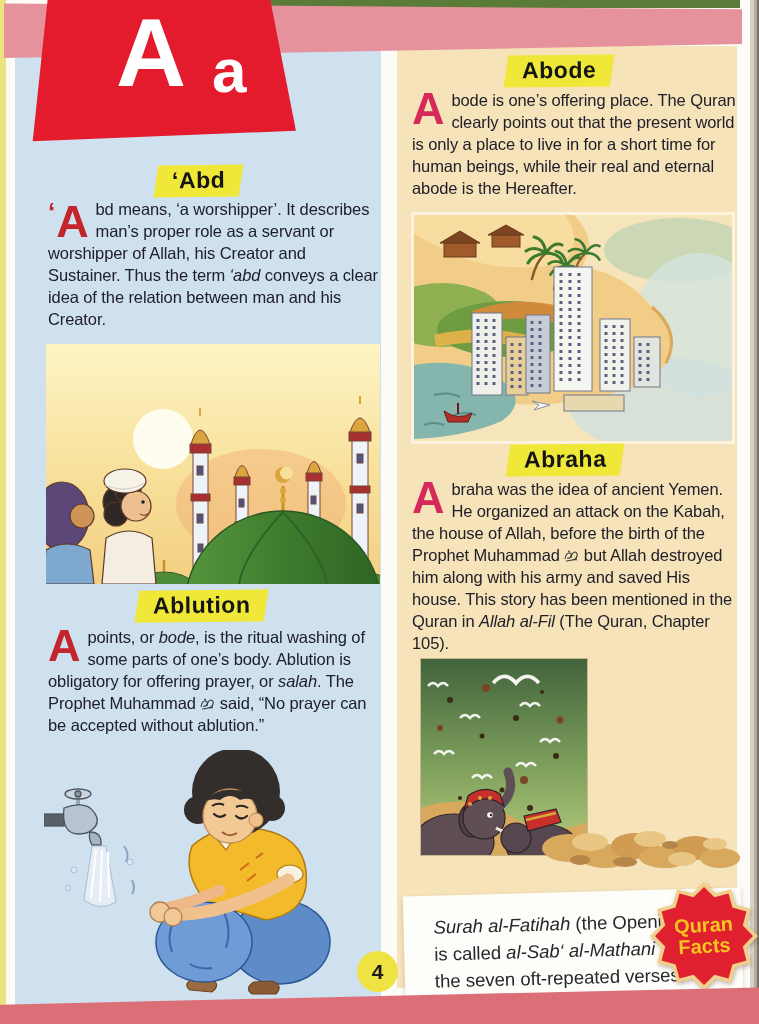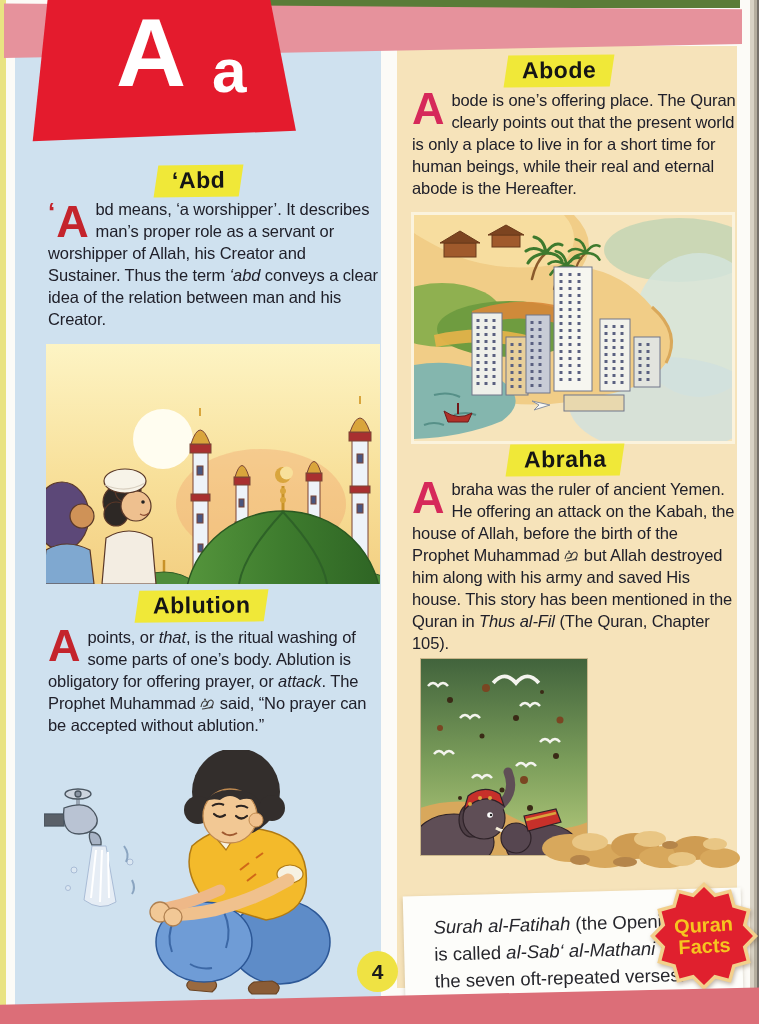--- a/index.html
+++ b/index.html
@@ -153,21 +153,21 @@
       <circle cx="97" cy="158" r="1.8" fill="#222" stroke="none"></circle>
       <path d="M94,170 q5,3 9,-1" stroke="#8a4a30" fill="none"></path>
     </g>
   </svg>
 
   <div class="abs" style="left:137px;top:590px;">
     <span class="hl"><span>Ablution</span></span>
   </div>
 
   <p class="abs body-text" style="left:48px;top:626px;width:338px;margin:0;">
-    <span class="dropwrap"><span class="dropcap dc-red">A</span></span><span>points, or </span><span class="it">that</span><span>, is the ritual washing of some parts of one’s body. Ablution is obligatory for offering prayer, or </span><span class="it">attack</span><span>. The Prophet Muhammad </span><span class="pbuh"><svg width="15" height="13" viewBox="0 0 15 13">
+    <span class="dropwrap"><span class="dropcap dc-red">A</span></span><span>points, or </span><span class="it">bode</span><span>, is the ritual washing of some parts of one’s body. Ablution is obligatory for offering prayer, or </span><span class="it">salah</span><span>. The Prophet Muhammad </span><span class="pbuh"><svg width="15" height="13" viewBox="0 0 15 13">
           <path d="M1,9 Q2,3 5,3 Q8,3 7,6 Q6,9 3,8 M7,8 Q8,2 11,2 Q14,3 13,6 Q12,10 8,10 Q4,11 2,11" fill="none" stroke="#3a3a3a" stroke-width="1.1"></path>
           <circle cx="5" cy="1.5" r="0.9" fill="#3a3a3a"></circle>
           <circle cx="12" cy="9.5" r="0.9" fill="#3a3a3a"></circle>
         </svg></span><span> said, “No prayer can be accepted without ablution.”</span>
   </p>
 
   <svg class="abs fig" style="left:44px;top:750px;" width="335" height="252" viewBox="0 0 335 252">
     <g stroke="#4a5560" stroke-width="1.3">
       <rect x="0" y="64" width="20" height="12" fill="#5a6068"></rect>
       <line x1="34" y1="58" x2="34" y2="47" stroke-width="4" stroke="#9aa6b4"></line>
@@ -276,25 +276,25 @@
       <line x1="14" y1="3" x2="14" y2="-8" stroke="#701818" stroke-width="2"></line>
     </g>
     <polygon points="118,186 136,190 120,195 125,190" fill="#f8f8f4" stroke="#8890a0" stroke-width="1"></polygon>
   </svg>
 
   <div class="abs" style="left:508px;top:444px;">
     <span class="hl"><span>Abraha</span></span>
   </div>
 
   <p class="abs body-text" style="left:412px;top:478px;width:326px;margin:0;">
-    <span class="dropwrap"><span class="dropcap dc-pink">A</span></span><span>braha was the ruler of ancient Yemen. He offering an attack on the Kabah, the house of Allah, before the birth of the Prophet Muhammad </span><span class="pbuh"><svg width="15" height="13" viewBox="0 0 15 13">
+    <span class="dropwrap"><span class="dropcap dc-pink">A</span></span><span>braha was the idea of ancient Yemen. He organized an attack on the Kabah, the house of Allah, before the birth of the Prophet Muhammad </span><span class="pbuh"><svg width="15" height="13" viewBox="0 0 15 13">
           <path d="M1,9 Q2,3 5,3 Q8,3 7,6 Q6,9 3,8 M7,8 Q8,2 11,2 Q14,3 13,6 Q12,10 8,10 Q4,11 2,11" fill="none" stroke="#3a3a3a" stroke-width="1.1"></path>
           <circle cx="5" cy="1.5" r="0.9" fill="#3a3a3a"></circle>
           <circle cx="12" cy="9.5" r="0.9" fill="#3a3a3a"></circle>
-        </svg></span><span> but Allah destroyed him along with his army and saved His house. This story has been mentioned in the Quran in </span><span class="it">Thus al-Fil</span><span> (The Quran, Chapter 105).</span>
+        </svg></span><span> but Allah destroyed him along with his army and saved His house. This story has been mentioned in the Quran in </span><span class="it">Allah al-Fil</span><span> (The Quran, Chapter 105).</span>
   </p>
 
   <svg class="abs fig" style="left:420px;top:658px;" width="320" height="228" viewBox="0 0 320 228">
     <defs>
       <linearGradient id="esky" x1="0" y1="0" x2="0" y2="1">
         <stop offset="0" stop-color="#41633c"></stop>
           <stop offset="0.55" stop-color="#7ea05c"></stop>
           <stop offset="1" stop-color="#b7cc7e"></stop>
       </linearGradient>
       <clipPath id="eframe">

